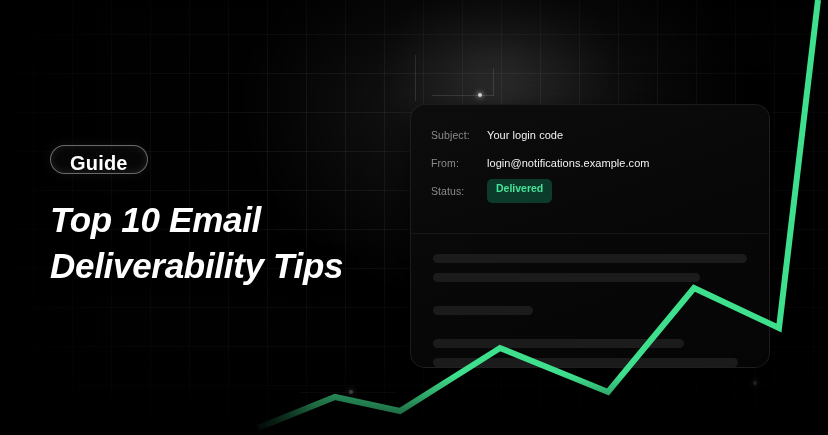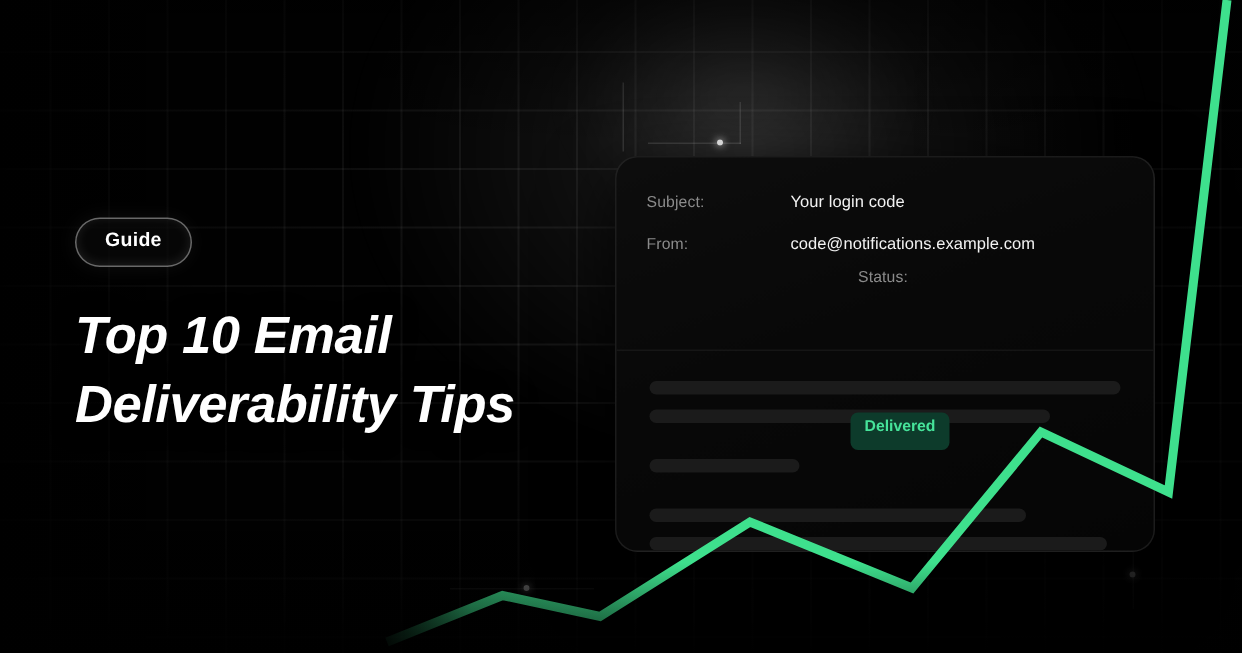--- a/index.html
+++ b/index.html
@@ -89,25 +89,25 @@
 
   
   .copy {
     position: absolute;
     left: 50px;
     top: 145px;
     z-index: 6;
   }
   .badge-guide {
     display: inline-block;
-    padding: 7px 19px 11px;
+    padding: 7px 19px 0;
     border: 1px solid rgba(255,255,255,0.40);
     border-radius: 999px;
     color: #ffffff;
-    font-size: 13px;
+    font-size: 20px;
     font-weight: bold;
     letter-spacing: 0.2px;
     line-height: 1;
     background: rgba(10,10,10,0.6);
     box-shadow: 0 -1px 8px rgba(255,255,255,0.10) inset, 0 0 14px rgba(255,255,255,0.06);
   }
   .headline {
     margin: 23px 0 0 0;
     color: #ffffff;
     font-size: 35px;
@@ -135,23 +135,22 @@
   }
   .card-header {
     padding: 18px 0 14px 20px;
     border-bottom: 1px solid rgba(255,255,255,0.055);
   }
   .meta-row {
     display: flex;
     align-items: center;
     height: 24px;
     margin-bottom: 4px;
-    gap: 40px;
-  }
-  .meta-row:last-child { margin-bottom: 16px; flex-direction: column; }
+  }
+  .meta-row:last-child { margin-bottom: 16px; }
   .meta-label {
     width: 56px;
     flex: 0 0 56px;
     color: #8b8b8b;
     font-size: 10.5px;
     letter-spacing: 0.1px;
   }
   .meta-value {
     color: #f2f2f2;
     font-size: 11px;
@@ -229,21 +228,21 @@
   <div class="email-card">
     <div class="card-header">
 
       <div class="meta-row">
         <span class="meta-label">Subject:</span>
         <span class="meta-value">Your login code</span>
       </div>
 
       <div class="meta-row">
         <span class="meta-label">From:</span>
-        <span class="meta-value">code@notifications.example.com</span>
+        <span class="meta-value">login@notifications.example.com</span>
       </div>
 
       <div class="meta-row">
         <span class="meta-label">Status:</span>
         <span class="status-badge">Delivered</span>
       </div>
 
     </div>
 
     <div class="card-body">

